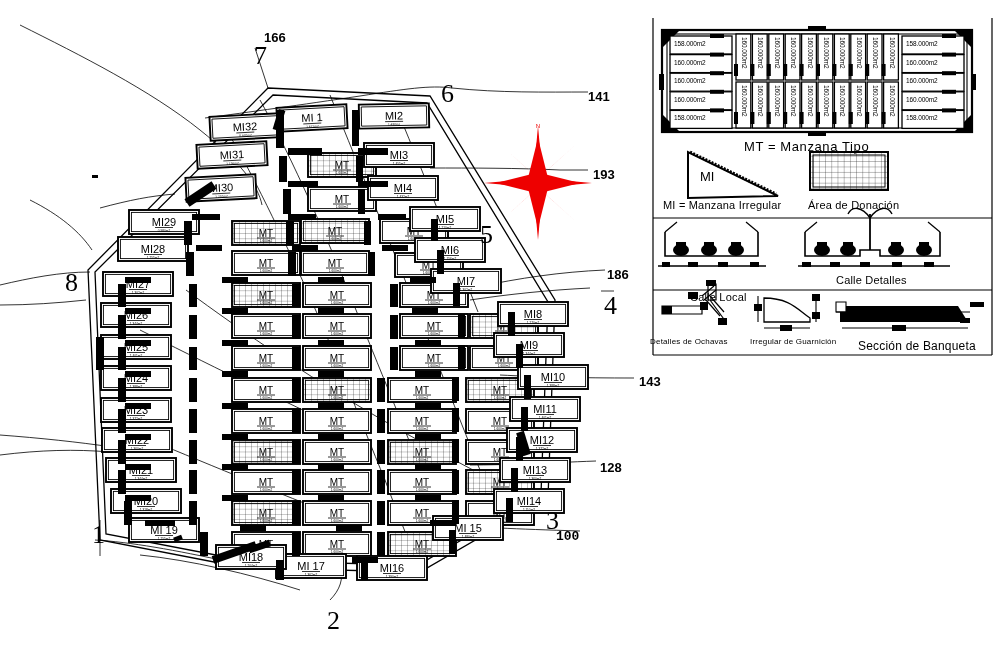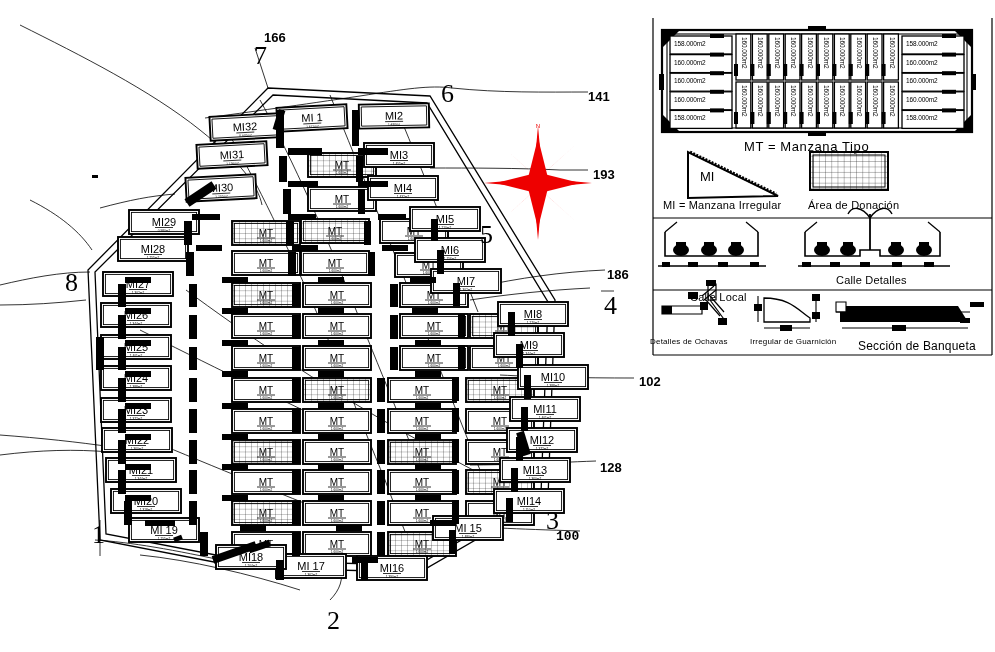--- a/index.html
+++ b/index.html
@@ -753,21 +753,21 @@
       <polygon points="102,65 62,55 52,65 62,75"></polygon>
     </g>
     <text x="60" y="10" fill="#ee0000" font-size="6" text-anchor="middle" font-family="Liberation Sans, sans-serif">N</text>
   </svg>
 
   <div id="ref-layer">
       <div class="lbl ref-num" style="left: 264px; top: 31px;">166</div>
       <div class="lbl ref-num" style="left: 588px; top: 90px;">141</div>
       <div class="lbl ref-num" style="left: 593px; top: 168px;">193</div>
       <div class="lbl ref-num" style="left: 607px; top: 268px;">186</div>
-      <div class="lbl ref-num" style="left: 639px; top: 375px;">102</div>
+      <div class="lbl ref-num" style="left: 639px; top: 375px;">143</div>
       <div class="lbl ref-num" style="left: 600px; top: 461px;">128</div>
       <div class="lbl ref-num" style="left: 556px; top: 530px; font-family: Liberation Mono, monospace;">100</div>
     </div>
   <div id="vtx-layer">
       <div class="lbl vtx-num" style="left: 92px; top: 522px;">1</div>
       <div class="lbl vtx-num" style="left: 327px; top: 608px;">2</div>
       <div class="lbl vtx-num" style="left: 546px; top: 508px;">3</div>
       <div class="lbl vtx-num" style="left: 604px; top: 293px;">4</div>
       <div class="lbl vtx-num" style="left: 480px; top: 222px;">5</div>
       <div class="lbl vtx-num" style="left: 441px; top: 81px;">6</div>

